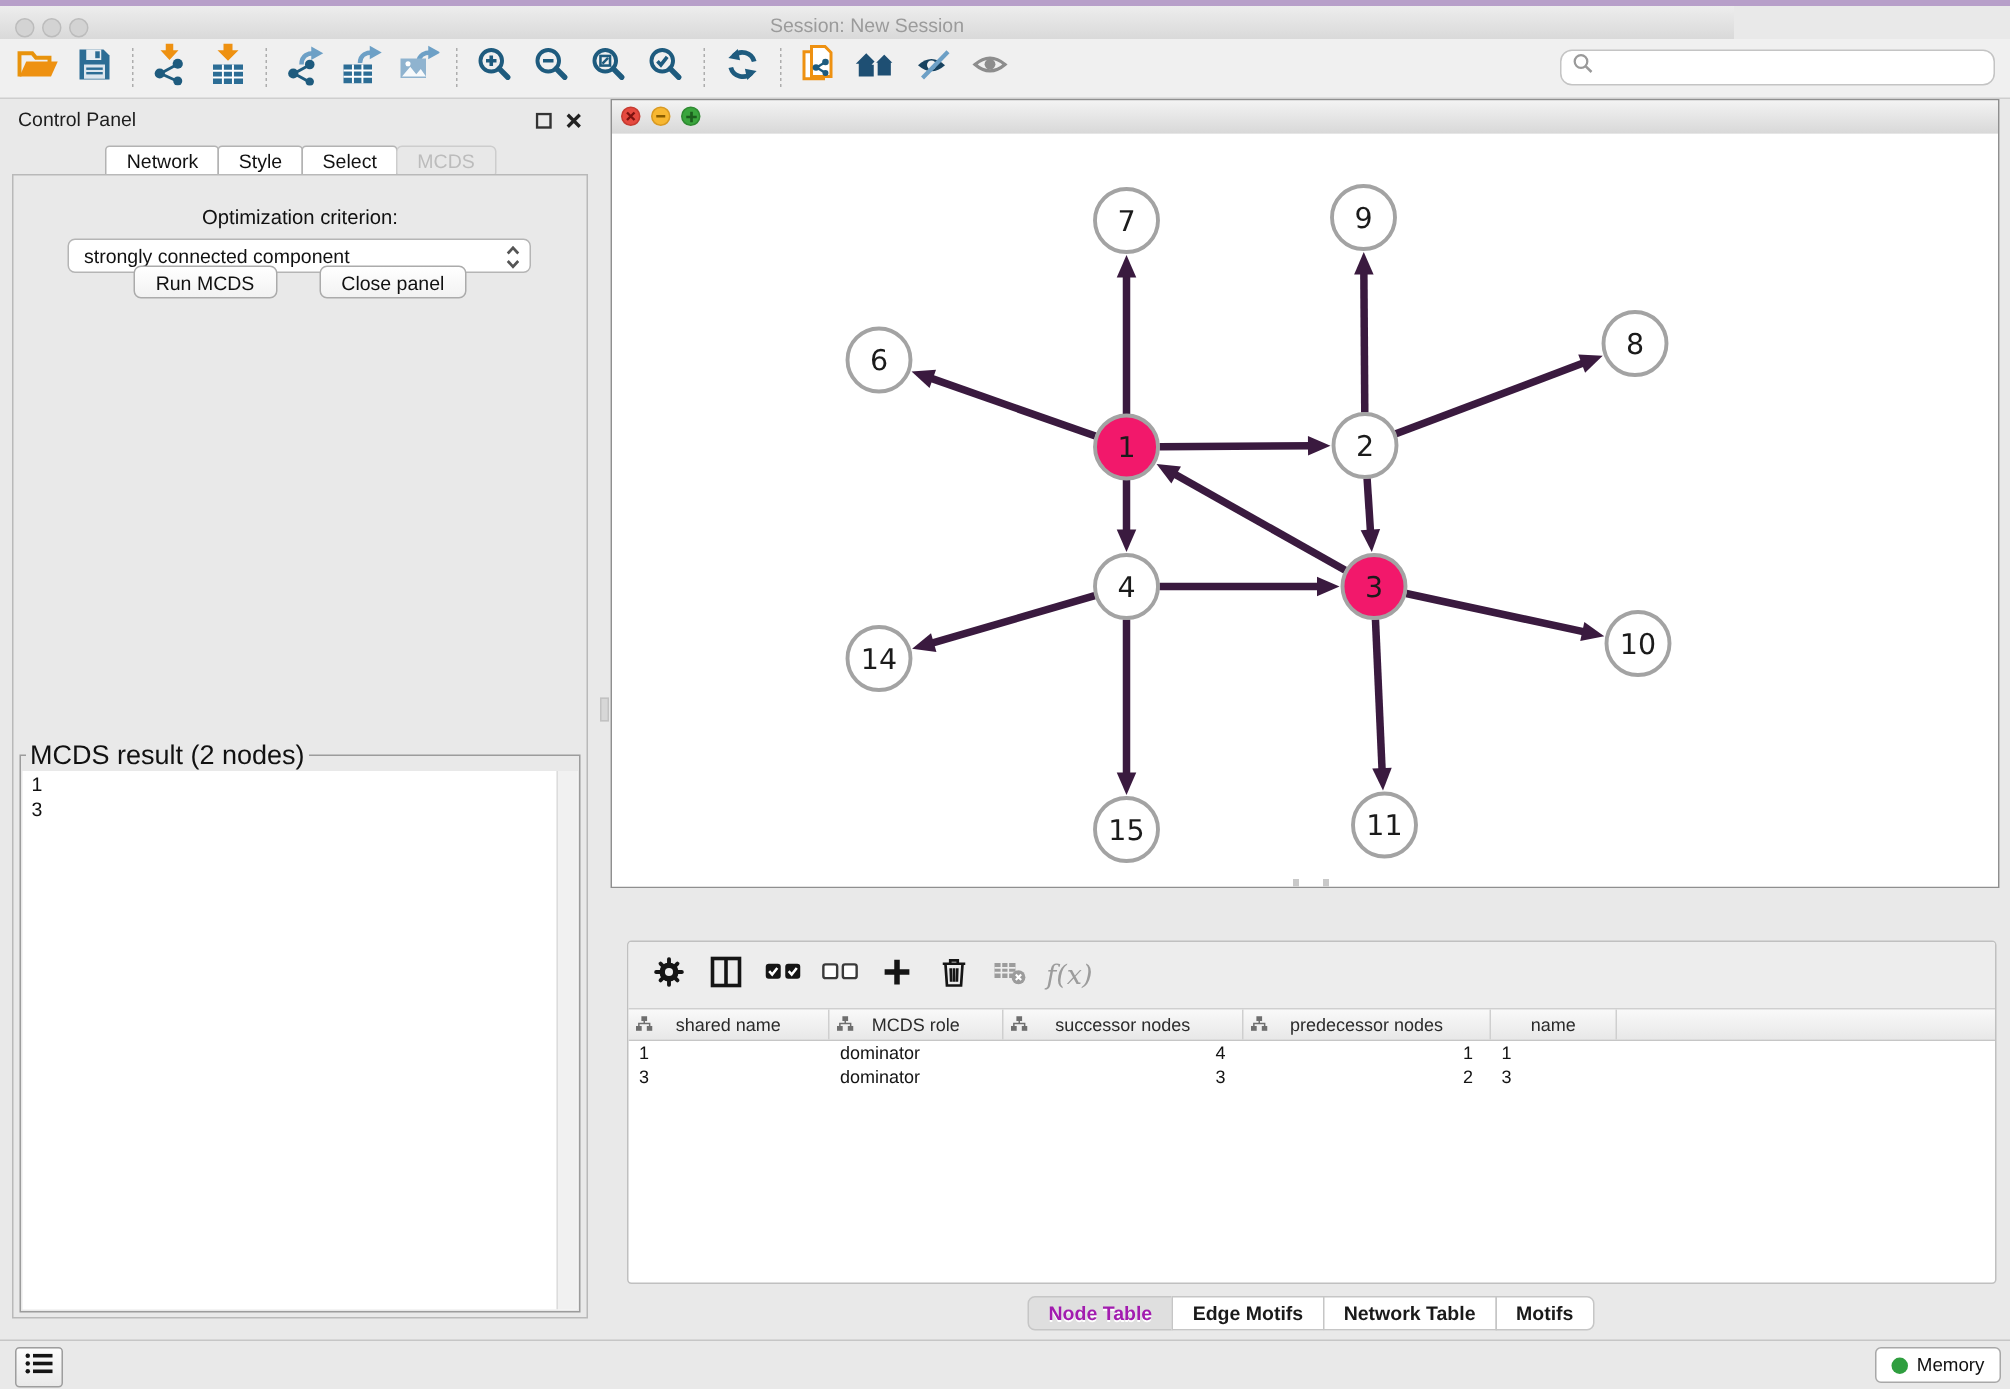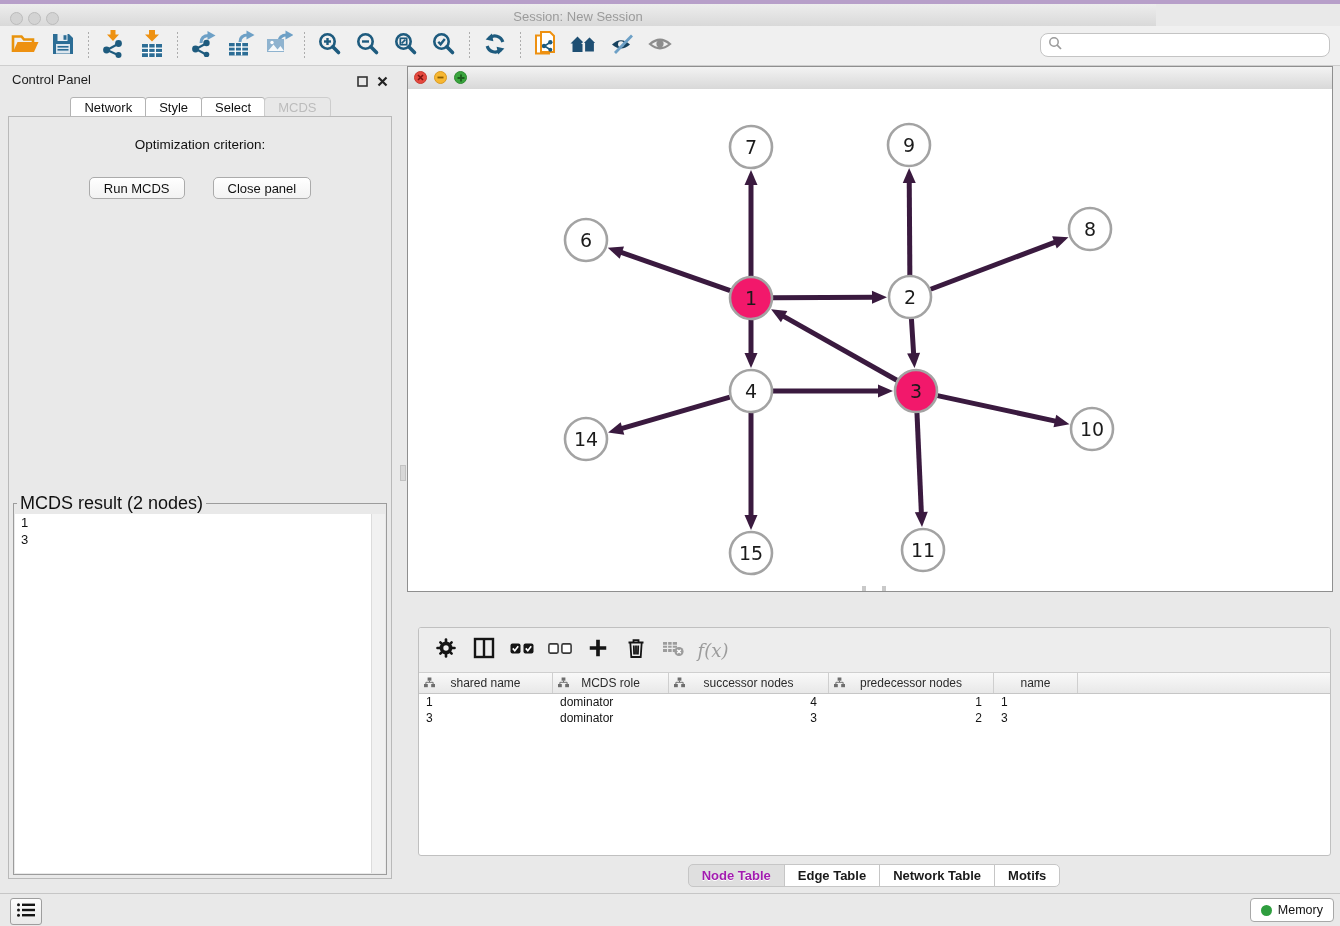--- a/index.html
+++ b/index.html
@@ -331,20 +331,29 @@
     </div>
   </div>
   <div class="cp-tabs">
       <div class="cp-tab">Network</div>
       <div class="cp-tab">Style</div>
       <div class="cp-tab">Select</div>
       <div class="cp-tab active">MCDS</div>
     </div>
   <div class="cp-body">
     <div class="opt-label">Optimization criterion:</div>
+    <div class="criterion-select">
+      <span>strongly connected component</span>
+      <span class="stepper">
+        <svg width="10" height="17" viewBox="0 0 10 17">
+            <path d="M1.5 6 L5 2.2 L8.5 6" fill="none" stroke="#555" stroke-width="1.8"></path>
+            <path d="M1.5 11 L5 14.8 L8.5 11" fill="none" stroke="#555" stroke-width="1.8"></path>
+          </svg>
+      </span>
+    </div>
     <div class="cp-buttons">
       <button class="cp-btn">Run MCDS</button>
       <button class="cp-btn">Close panel</button>
     </div>
     <fieldset class="result-box">
       <legend>MCDS result (2 nodes)</legend>
       <div class="result-list">
         <div>
             <div class="result-item">1</div>
             <div class="result-item">3</div>
@@ -611,21 +620,21 @@
           <div class="td" style="width: 134px; text-align: left; padding: 0px 0px 0px 7px;">3</div>
           <div class="td" style="width: 116px; text-align: left; padding: 0px 0px 0px 7px;">dominator</div>
           <div class="td" style="width: 160px; text-align: right; padding: 0px 12px 0px 0px;">3</div>
           <div class="td" style="width: 165px; text-align: right; padding: 0px 12px 0px 0px;">2</div>
           <div class="td" style="width: 84px; text-align: left; padding: 0px 0px 0px 7px;">3</div>
         </div>
       </div>
   </div>
   <div class="bt-tabs">
       <div class="bt-tab active">Node Table</div>
-      <div class="bt-tab">Edge Table</div>
+      <div class="bt-tab">Edge Motifs</div>
       <div class="bt-tab">Network Table</div>
       <div class="bt-tab">Motifs</div>
     </div>
 </div>
 
 <div class="statusbar">
   <div class="list-btn">
       <span>
     <svg width="20" height="16" viewBox="0 0 20 16">
           <g fill="#151515">

